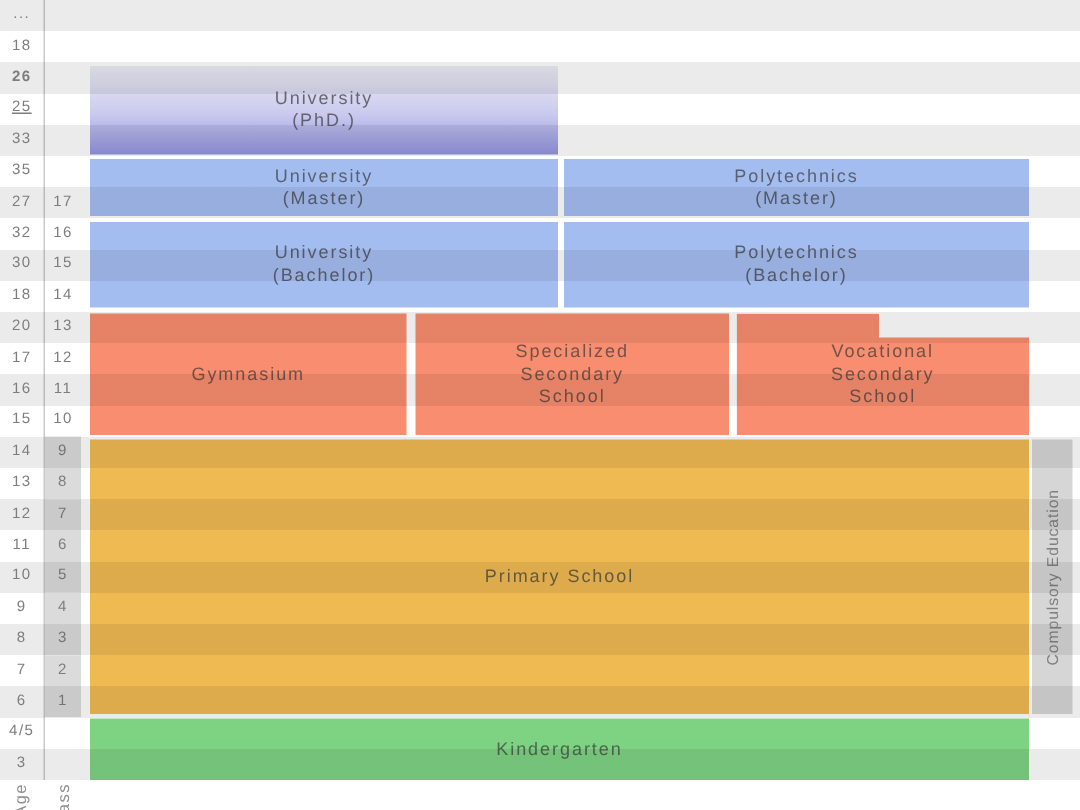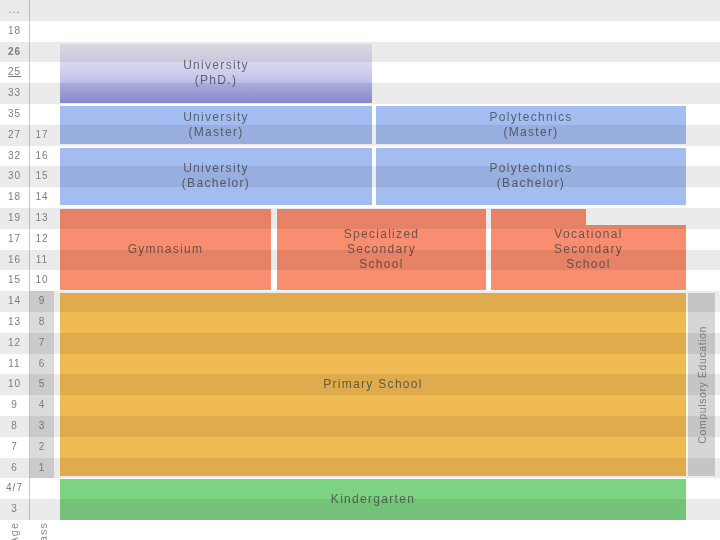--- a/index.html
+++ b/index.html
@@ -77,21 +77,21 @@
       <div class="row-age" style="top: 83.2px;">33</div>
       <div class="row-age" style="top: 104px;">35</div>
       <div class="row-age" style="top: 124.8px;">27</div>
       <div class="row-class" style="top: 124.8px;">17</div>
       <div class="row-age" style="top: 145.6px;">32</div>
       <div class="row-class" style="top: 145.6px;">16</div>
       <div class="row-age" style="top: 166.4px;">30</div>
       <div class="row-class" style="top: 166.4px;">15</div>
       <div class="row-age" style="top: 187.2px;">18</div>
       <div class="row-class" style="top: 187.2px;">14</div>
-      <div class="row-age" style="top: 208px;">19</div>
+      <div class="row-age" style="top: 208px;">20</div>
       <div class="row-class" style="top: 208px;">13</div>
       <div class="row-age" style="top: 228.8px;">17</div>
       <div class="row-class" style="top: 228.8px;">12</div>
       <div class="row-age" style="top: 249.6px;">16</div>
       <div class="row-class" style="top: 249.6px;">11</div>
       <div class="row-age" style="top: 270.4px;">15</div>
       <div class="row-class" style="top: 270.4px;">10</div>
       <div class="row-age" style="top: 291.2px;">14</div>
       <div class="row-class compulsory" style="top: 291.2px;">9</div>
       <div class="row-age" style="top: 312px;">13</div>
@@ -103,21 +103,21 @@
       <div class="row-age" style="top: 374.4px;">10</div>
       <div class="row-class compulsory" style="top: 374.4px;">5</div>
       <div class="row-age" style="top: 395.2px;">9</div>
       <div class="row-class compulsory" style="top: 395.2px;">4</div>
       <div class="row-age" style="top: 416px;">8</div>
       <div class="row-class compulsory" style="top: 416px;">3</div>
       <div class="row-age" style="top: 436.8px;">7</div>
       <div class="row-class compulsory" style="top: 436.8px;">2</div>
       <div class="row-age" style="top: 457.6px;">6</div>
       <div class="row-class compulsory" style="top: 457.6px;">1</div>
-      <div class="row-age" style="top: 478.4px;">4/7</div>
+      <div class="row-age" style="top: 478.4px;">4/5</div>
       <div class="row-age" style="top: 499.2px;">3</div>
     </div>
 
   <div class="block" id="blk-phd" style="background: linear-gradient(rgb(236, 236, 244) 0%, rgb(201, 201, 238) 55%, rgb(147, 147, 227) 100%);">University
 (PhD.)</div>
 
   <div class="block" id="blk-uni-master" style="background: rgb(164, 189, 241);">University
 (Master)</div>
 
   <div class="block" id="blk-poly-master" style="background: rgb(164, 189, 241);">Polytechnics

